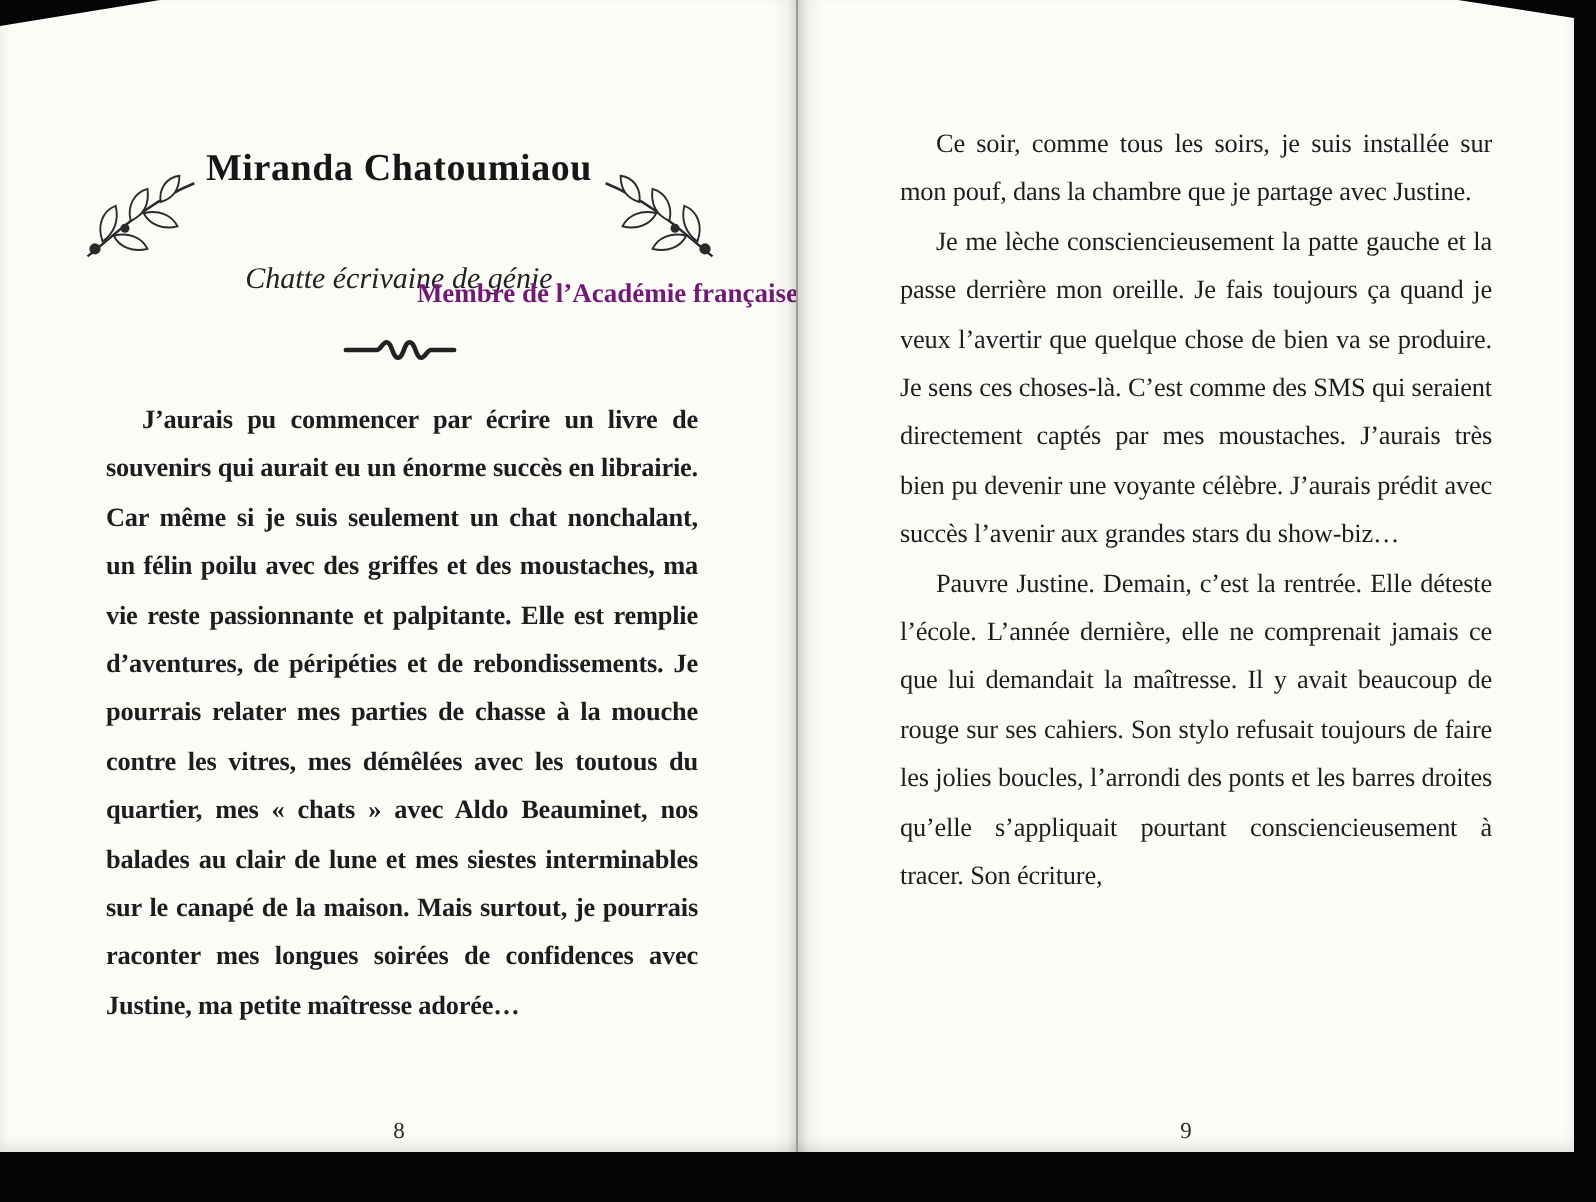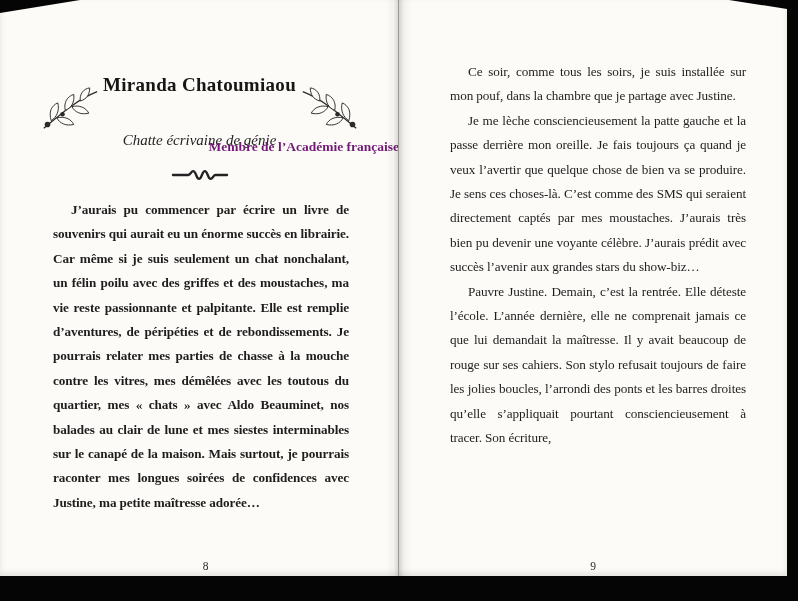--- a/index.html
+++ b/index.html
@@ -9,21 +9,21 @@
     font-family:"Liberation Serif","DejaVu Serif",serif;
     color:#1b1b1b;
   }
   .book{
     position:absolute;left:0;top:0;width:787px;height:576px;
     background:#fcfbf8;
     box-shadow:inset 0 -3px 6px rgba(0,0,0,0.10);
     overflow:hidden;
   }
   .page{position:absolute;top:0;height:576px;overflow:hidden;}
-  .page-left{left:0;width:399px;padding-left:12px;}
+  .page-left{left:0;width:399px;}
   .page-right{left:399px;width:388px;}
   .gutter-shade{
     position:absolute;left:386px;top:0;width:26px;height:576px;
     background:linear-gradient(90deg,rgba(0,0,0,0) 0%,rgba(0,0,0,0.04) 30%,rgba(0,0,0,0.16) 50%,rgba(0,0,0,0.04) 70%,rgba(0,0,0,0) 100%);
     pointer-events:none;
   }
   .gutter-line{
     position:absolute;left:398px;top:0;width:1px;height:576px;
     background:#9d9a96;pointer-events:none;
   }

